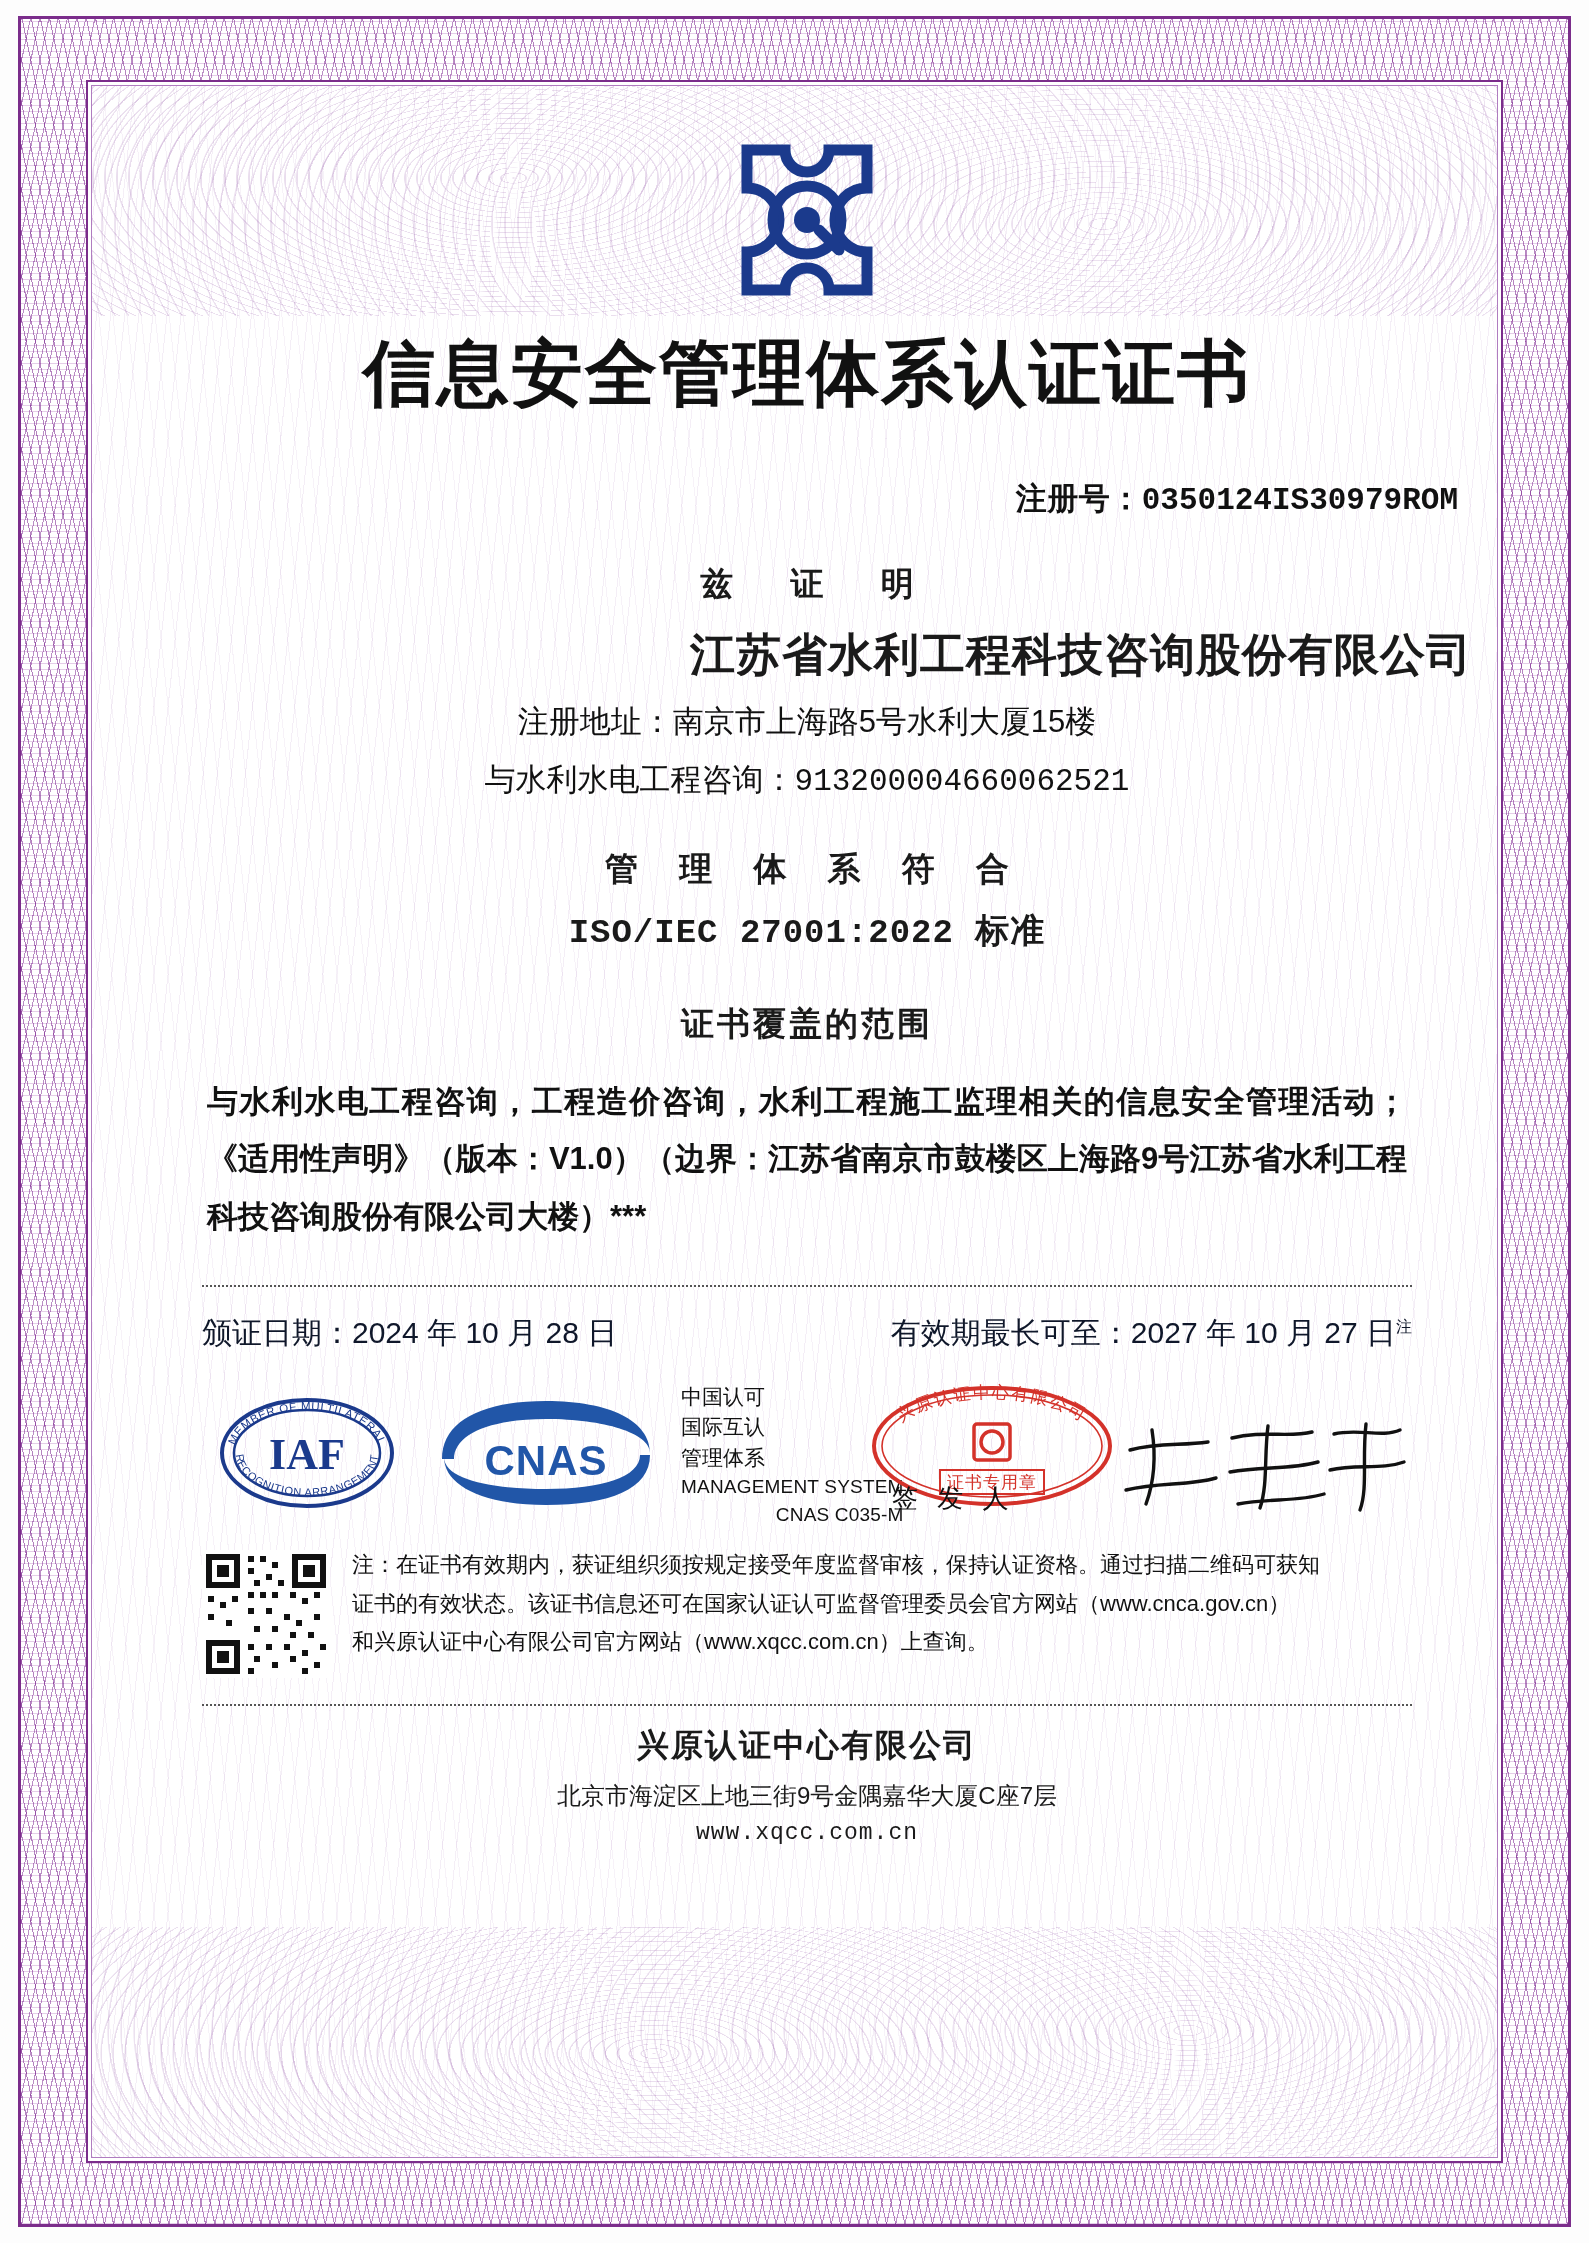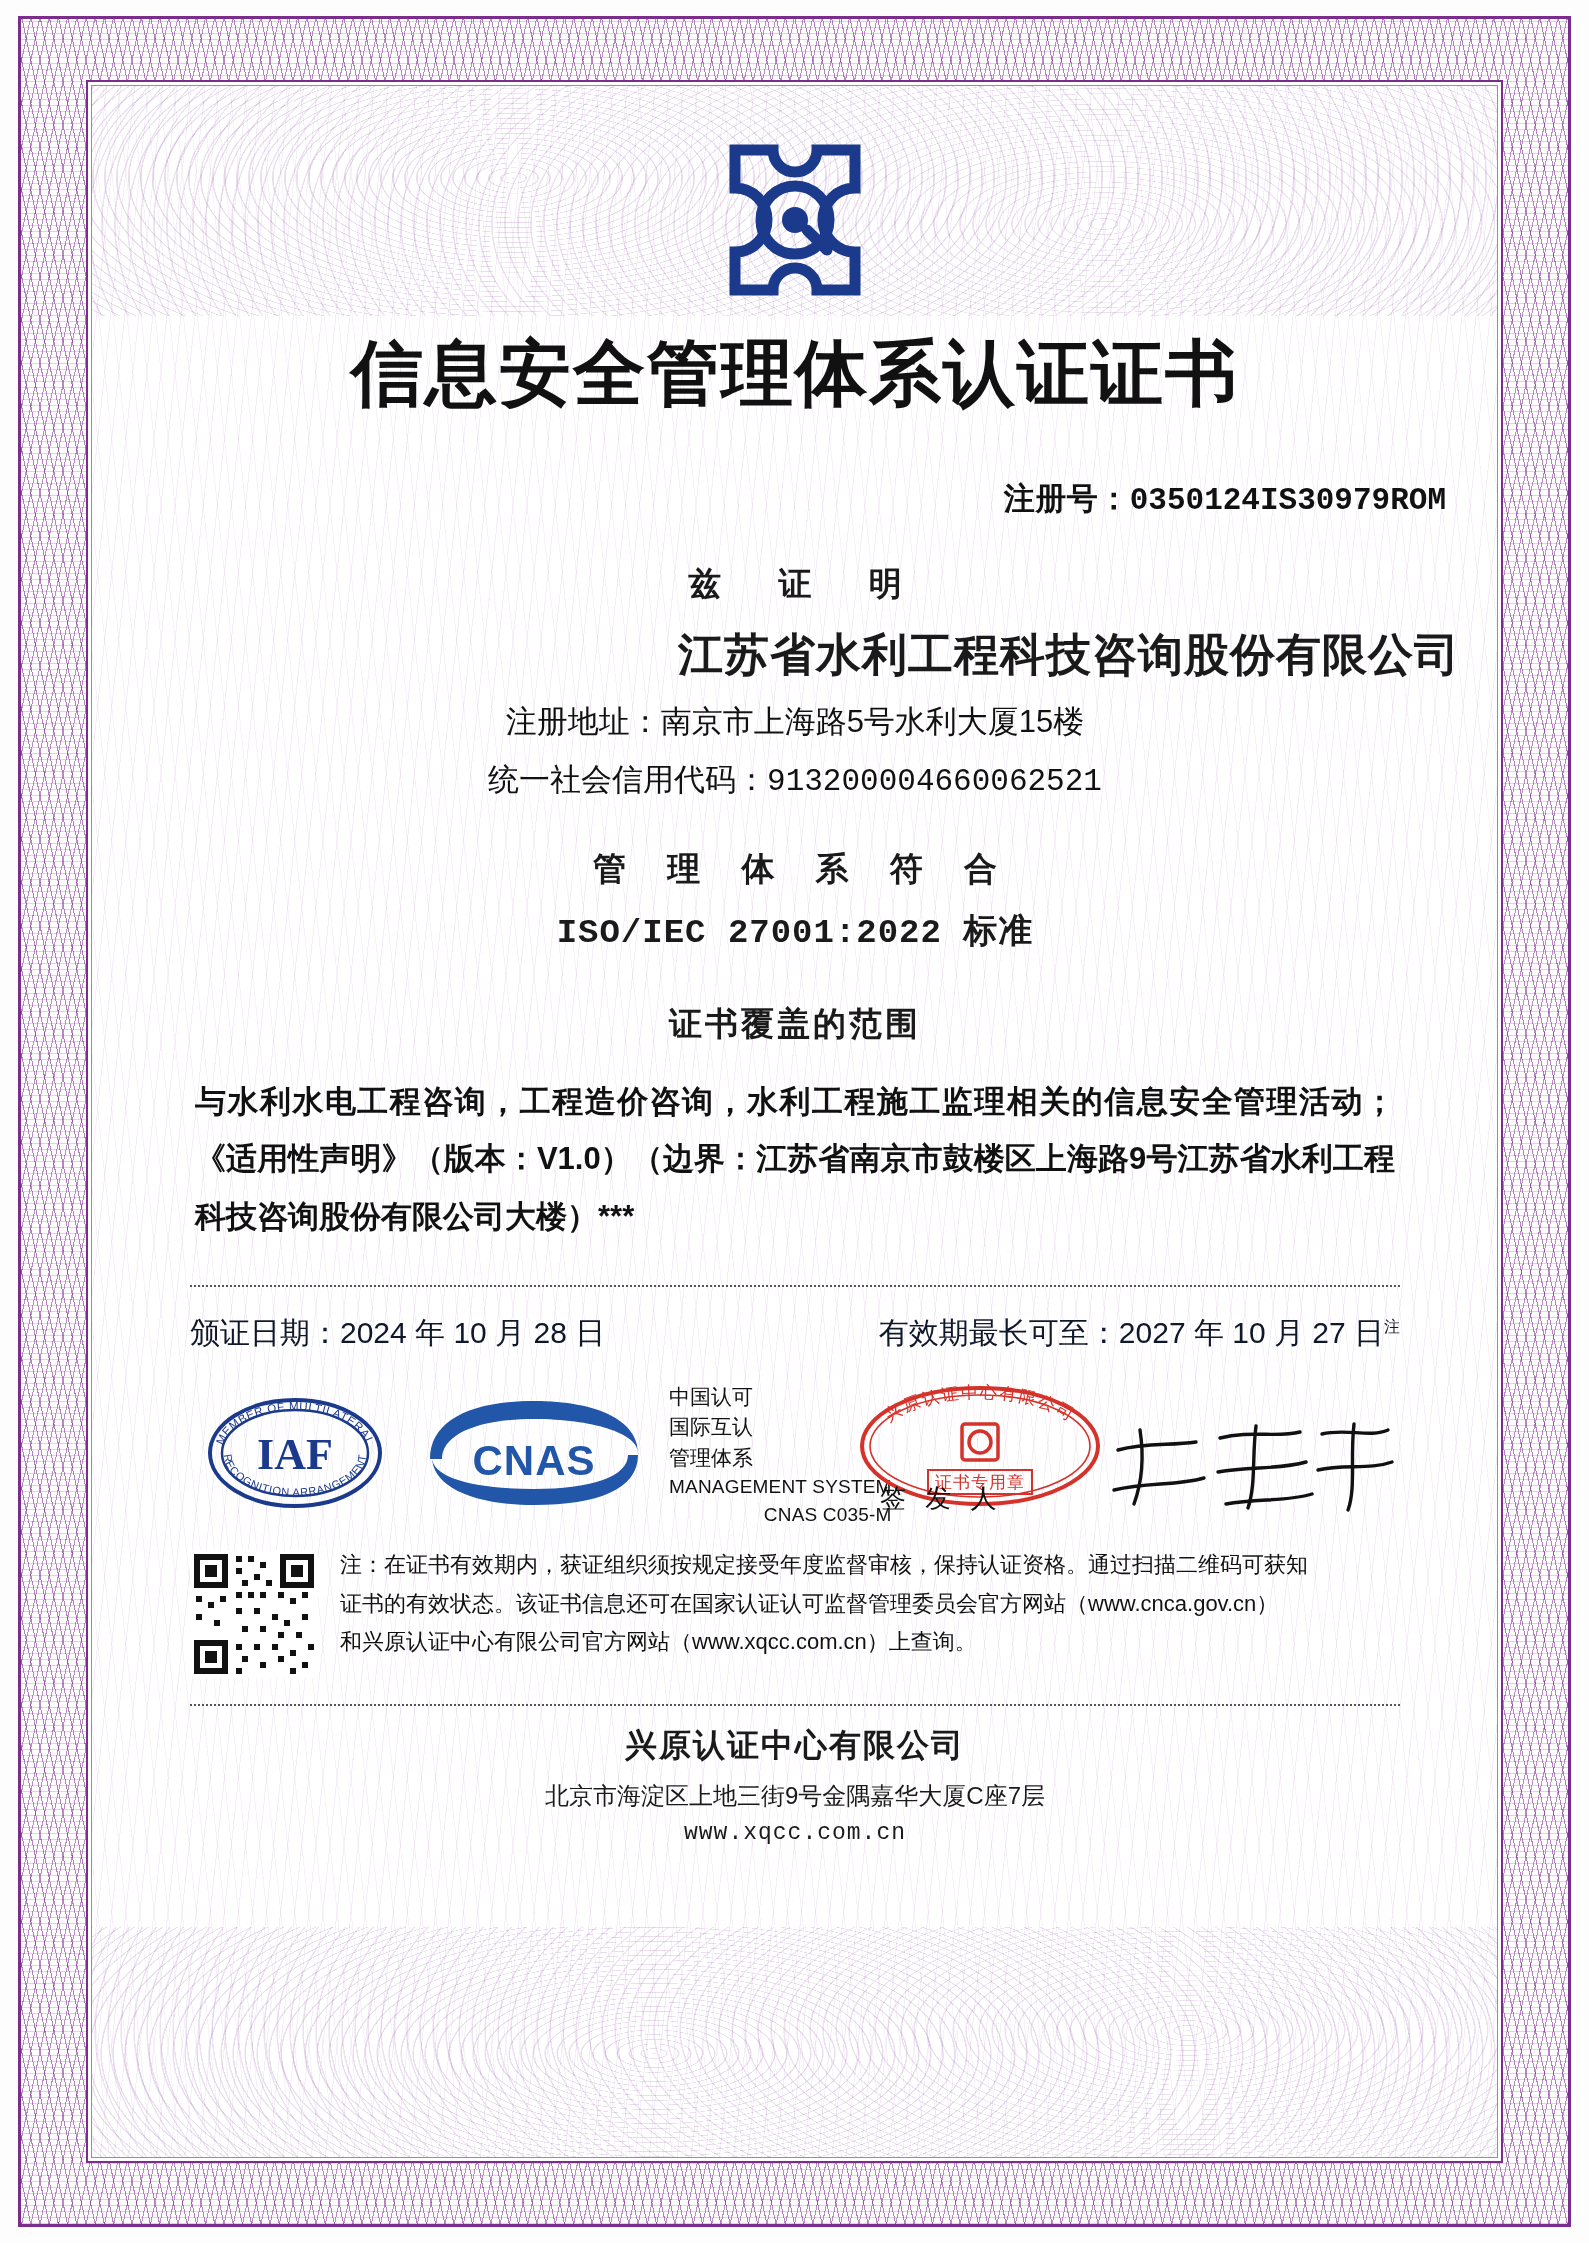--- a/index.html
+++ b/index.html
@@ -61,21 +61,21 @@
     left: 92px; bottom: 86px; right: 92px; height: 230px;
     background:
       repeating-radial-gradient(ellipse 180px 70px at 40% 55%, rgba(150,90,170,0.20) 0px, rgba(150,90,170,0.20) 1px, rgba(255,255,255,0) 2px, rgba(255,255,255,0) 12px),
       repeating-radial-gradient(ellipse 210px 80px at 78% 45%, rgba(150,90,170,0.18) 0px, rgba(150,90,170,0.18) 1px, rgba(255,255,255,0) 2px, rgba(255,255,255,0) 13px);
     pointer-events: none;
   }
 
   
   .content {
     position: absolute;
-    left: 130px;
+    left: 142px;
     top: 120px;
     width: 1330px;
     text-align: center;
   }
 
   .logo-wrap {
     margin: 0 auto 6px auto;
     width: 230px;
     height: 200px;
     display: flex;
@@ -305,21 +305,21 @@
 
     <div class="reg-no-row">
       <span>注册号：</span><span class="reg-value">0350124IS30979ROM</span>
     </div>
 
     <div class="hereby">兹 证 明</div>
 
     <div class="company-name">江苏省水利工程科技咨询股份有限公司</div>
     <div class="reg-address">注册地址：南京市上海路5号水利大厦15楼</div>
     <div class="credit-code">
-      <span>统一社会信用代码：</span><span class="code-digits">913200004660062521</span>
+      <span>与水利水电工程咨询：</span><span class="code-digits">913200004660062521</span>
     </div>
 
     <div class="conform-label">管 理 体 系 符 合</div>
     <div class="standard">ISO/IEC 27001:2022 标准</div>
 
     <div class="scope-label">证书覆盖的范围</div>
     <div class="scope-text">与水利水电工程咨询，工程造价咨询，水利工程施工监理相关的信息安全管理活动；《适用性声明》（版本：V1.0）（边界：江苏省南京市鼓楼区上海路9号江苏省水利工程科技咨询股份有限公司大楼）***</div>
 
     <div class="divider-dotted"></div>
 

